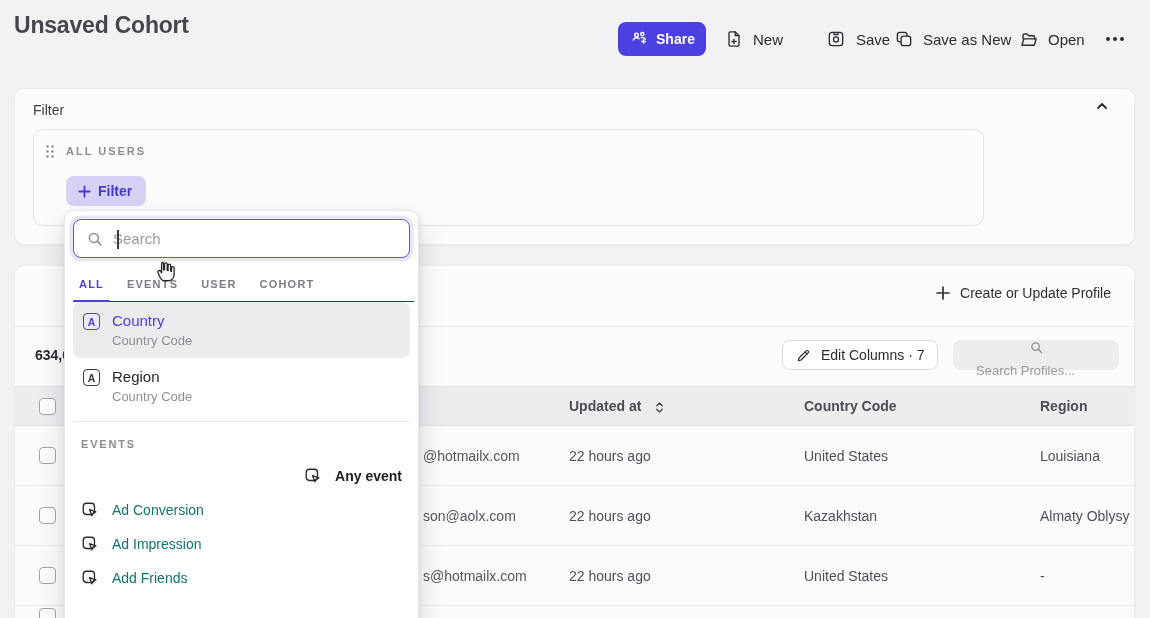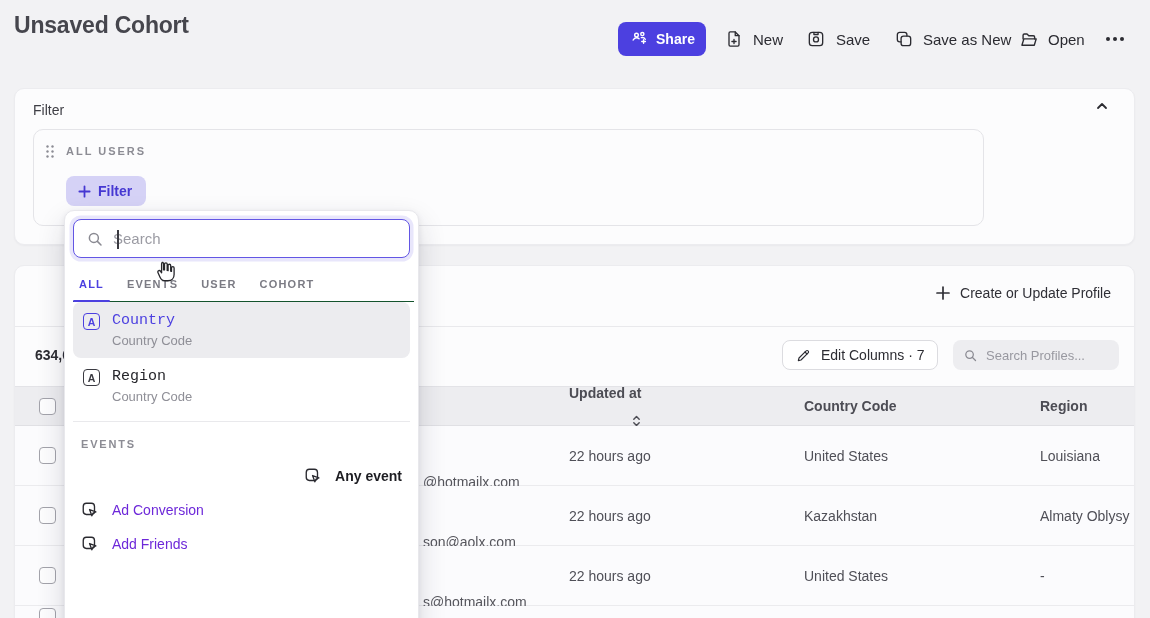--- a/index.html
+++ b/index.html
@@ -3,76 +3,76 @@
 <meta charset="utf-8">
 <style>
   * { margin:0; padding:0; box-sizing:border-box; }
   html,body { width:1150px; height:618px; }
   body { font-family:"Liberation Sans", sans-serif; background:#f2f2f4; overflow:hidden; position:relative; color:#3c3c43; }
 
   
   .page-title { position:absolute; left:14px; top:12px; font-size:23px; font-weight:700; color:#46464d; letter-spacing:-0.2px; }
   .top-action { position:absolute; top:22px; height:34px; display:flex; align-items:center; gap:9px; font-size:15px; color:#2b2b31; cursor:pointer; }
   .share-btn { position:absolute; left:618px; top:22px; width:88px; height:34px; background:#4c40e0; border-radius:8px; display:flex; align-items:center; justify-content:center; gap:7px; color:#fff; font-weight:600; font-size:14px; cursor:pointer; }
-  .act-new { left:724px; } .act-save { left:806px;gap:10px; } .act-savenew { left:894px; } .act-open { left:1018px; }
+  .act-new { left:724px; } .act-save { left:826px;gap:10px; } .act-savenew { left:894px; } .act-open { left:1018px; }
   .more-btn { position:absolute; left:1106px; top:30px; display:flex; gap:3px; align-items:center; height:18px; cursor:pointer; }
   .more-btn i { width:4px; height:4px; border-radius:50%; background:#2b2b31; display:block; }
 
   
   .card { position:absolute; left:14px; width:1121px; background:#fcfcfd; border-radius:10px; border:1px solid #ececef; box-shadow:0 1px 2px rgba(20,20,40,.04); }
   .card-filter { top:88px; height:157px; }
   .card-profiles { top:265px; height:420px; }
 
   .filter-title { position:absolute; left:18px; top:13px; font-size:14px; color:#3e3e45; }
   .collapse-ic { position:absolute; right:24px; top:9px; }
   .filter-inner { position:absolute; left:18px; top:40px; width:951px; height:97px; border:1px solid #e4e4e8; border-radius:10px; }
   .drag-handle { position:absolute; left:11px; top:14px; }
   .group-label { position:absolute; left:32px; top:15px; font-size:11px; font-weight:700; letter-spacing:2px; color:#8c8c94; }
   .add-filter-btn { position:absolute; left:32px; top:46px; height:30px; padding:0 14px 0 11px; background:#d5d2f6; border-radius:8px; display:inline-flex; align-items:center; gap:6px; color:#4638d2; font-weight:600; font-size:14px; cursor:pointer; }
 
   
   .create-profile-btn { position:absolute; right:23px; top:19px; display:flex; align-items:center; gap:9px; font-size:14px; font-weight:500; color:#2f2f36; cursor:pointer; }
   .hdr-divider { position:absolute; left:0; right:0; top:60px; height:1px; background:#e9e9ec; }
   .profile-count { position:absolute; left:20px; top:81px; font-size:14px; font-weight:700; color:#2c2c32; }
   .edit-cols-btn { position:absolute; left:767px; top:74px; height:30px; padding:0 13px; background:#fff; border:1px solid #dcdce0; border-radius:8px; display:flex; align-items:center; gap:9px; font-size:14px; color:#2c2c32; cursor:pointer;text-align:center; }
-  .search-profiles { position:absolute; left:938px; top:74px; width:166px; height:30px; background:#ededf0; border-radius:8px; display:flex; align-items:center; gap:8px; padding:0 10px; }
+  .search-profiles { position:absolute; left:938px; top:74px; width:166px; height:30px; background:#ededf0; border-radius:8px; display:flex; align-items:center; gap:8px; padding:0 10px;flex-direction:column; }
   .search-profiles input { border:none; outline:none; background:transparent; width:120px; font-size:13px; color:#3c3c43; font-family:"Liberation Sans",sans-serif; }
   .search-profiles input::placeholder { color:#9898a0; }
 
   .thead { position:absolute; left:0; right:0; top:120px; height:40px; background:#ededf0; border-top:1px solid #e3e3e7; border-bottom:1px solid #e0e0e4; font-weight:600; font-size:14px; color:#4c4c54; }
   .trow { position:absolute; left:0; right:0; height:60px; background:#fbfbfd; border-bottom:1px solid #ebebee; font-size:14px; color:#4f4f57; }
   .trow.r0 { top:160px; } .trow.r1 { top:220px; } .trow.r2 { top:280px; }
   .trow.partial { top:340px; height:14px; border-bottom:none; }
   .cb { position:absolute; left:24px; width:17px; height:17px; border:1.5px solid #a3a3ab; border-radius:4px; background:#fdfdfe; cursor:pointer; }
   .thead .cb { top:11px; } .trow .cb { top:21px; } .trow.partial .cb { top:2px; }
-  .col-updated { position:absolute; left:554px; top:50%; transform:translateY(-50%); display:flex; align-items:flex-end; gap:14px;flex-direction:column; }
+  .col-updated { position:absolute; left:554px; top:50%; transform:translateY(-50%); display:flex; align-items:flex-end; gap:14px; }
   .col-country { position:absolute; left:789px; top:50%; transform:translateY(-50%); }
   .col-region  { position:absolute; left:1025px; top:50%; transform:translateY(-50%); }
-  .col-email-frag { position:absolute; left:408px; top:50%; transform:translateY(-50%); color:#55555c;margin-top:26px; }
+  .col-email-frag { position:absolute; left:408px; top:50%; transform:translateY(-50%); color:#55555c; }
 
   
   .dropdown { position:absolute; left:64px; top:210px; width:355px; height:500px; background:#fff; border:1px solid #e8e8ec; border-radius:10px; box-shadow:0 12px 28px rgba(30,30,55,.16), 0 2px 6px rgba(30,30,55,.08); z-index:40; }
   .dd-search { margin:8px; height:39px; border:1.5px solid #6356e4; border-radius:8px; box-shadow:0 0 0 3.5px rgba(99,86,228,.15); display:flex; align-items:center; gap:9px; padding:0 12px; background:#fff; position:relative; }
   .dd-search input { border:none; outline:none; flex:1; font-size:15px; color:#2b2b31; font-family:"Liberation Sans",sans-serif; }
   .dd-search input::placeholder { color:#9b9ba3; }
   .caret { position:absolute; left:43px; top:10px; width:1.5px; height:19px; background:#3a3a41; }
   .dd-tabs { display:flex; align-items:stretch; height:36px; margin:3px 4px 0 8px; border-bottom:1px solid #14532d; }
   .dd-tab { padding:0 6px; margin-right:11px; font-size:11px; font-weight:700; letter-spacing:1.2px; color:#7b7b84; display:flex; align-items:center; position:relative; cursor:pointer; white-space:nowrap; }
   .dd-tab.active { color:#4c40e0; }
   .dd-tab.active::after { content:""; position:absolute; left:0; right:0; bottom:-1px; height:2.5px; background:#4c40e0; border-radius:2px; }
   .dd-section-label { margin:19px 16px 9px; font-size:11px; font-weight:700; letter-spacing:1.8px; color:#8c8c94; }
   .dd-item { margin:0 8px; padding:9px 10px 8px; border-radius:8px; display:flex; gap:12px; align-items:flex-start; cursor:pointer; }
   .dd-item.selected { background:#ececef; }
   .prop-icon { width:17px; height:17px; border:1.5px solid #3a3a41; border-radius:4px; font-size:10.5px; font-weight:700; color:#3a3a41; display:flex; align-items:center; justify-content:center; margin-top:2px; flex:none; }
   .dd-item.selected .prop-icon { border-color:#4c40e0; color:#4c40e0; }
-  .dd-item-title { font-size:15px; color:#26262b; line-height:19px;font-family:Liberation Mono, monospace; }
+  .dd-item-title { font-size:15px; color:#26262b; line-height:19px; }
   .dd-item.selected .dd-item-title { color:#4c40e0; }
   .dd-item-sub { font-size:13px; color:#8f8f97; line-height:18px; margin-top:2px; }
   .dd-divider { height:1px; background:#e9e9ec; margin:7px 8px 0; }
-  .ev-item { height:34px; display:flex; align-items:center; gap:13px; padding:0 16px; font-size:14px; color:#6d28d9; cursor:pointer; }
+  .ev-item { height:34px; display:flex; align-items:center; gap:13px; padding:0 16px; font-size:14px; color:#0f766e; cursor:pointer; }
   .ev-item.bold { font-weight:700; color:#1d1d22;justify-content:flex-end; }
 
   .cursor-hand { position:absolute; left:152px; top:258px; z-index:60; pointer-events:none; }
 
   svg { display:block; }
 </style>
 </head>
 <body>
 
 <div class="page-title">Unsaved Cohort</div>
@@ -299,20 +299,29 @@
     </span>
     <span>Ad Conversion</span>
   </div>
   <div class="ev-item">
     <span>
       <svg width="18" height="18" viewBox="0 0 20 20" fill="none" stroke="#2a2a30" stroke-width="1.5" stroke-linejoin="round">
         <rect x="2.5" y="2.5" width="12.5" height="12.5" rx="3.5"></rect>
         <path d="M9.5 9.5l7 2.6-3.1 1.3-1.3 3.1z" fill="#ffffff"></path>
       </svg>
     </span>
+    <span>Ad Impression</span>
+  </div>
+  <div class="ev-item">
+    <span>
+      <svg width="18" height="18" viewBox="0 0 20 20" fill="none" stroke="#2a2a30" stroke-width="1.5" stroke-linejoin="round">
+        <rect x="2.5" y="2.5" width="12.5" height="12.5" rx="3.5"></rect>
+        <path d="M9.5 9.5l7 2.6-3.1 1.3-1.3 3.1z" fill="#ffffff"></path>
+      </svg>
+    </span>
     <span>Add Friends</span>
   </div>
 </div>
 
 <div class="cursor-hand">
   <svg width="26" height="26" viewBox="0 0 32 32">
     <path fill="#ffffff" stroke="#26262b" stroke-width="1.6" stroke-linejoin="round" d="M12.5 5.5c1 0 1.7.8 1.7 1.7v7.3l1.2.2V7.5c0-.9.8-1.6 1.7-1.6.9 0 1.6.7 1.6 1.6v7.8l1.1.2V9.3c0-.9.7-1.6 1.6-1.6.9 0 1.6.7 1.6 1.6v6.9l1 .2v-4.2c0-.9.7-1.6 1.6-1.6.9 0 1.6.7 1.6 1.6v8.1c0 4.6-3 7.7-7.6 7.7h-2.9c-3 0-5.6-1.7-6.8-4.4l-2.6-5.7c-.4-.9 0-1.9.9-2.3.8-.4 1.7-.1 2.2.6l1.4 2V7.2c0-.9.8-1.7 1.7-1.7z"></path>
   </svg>
 </div>
 

